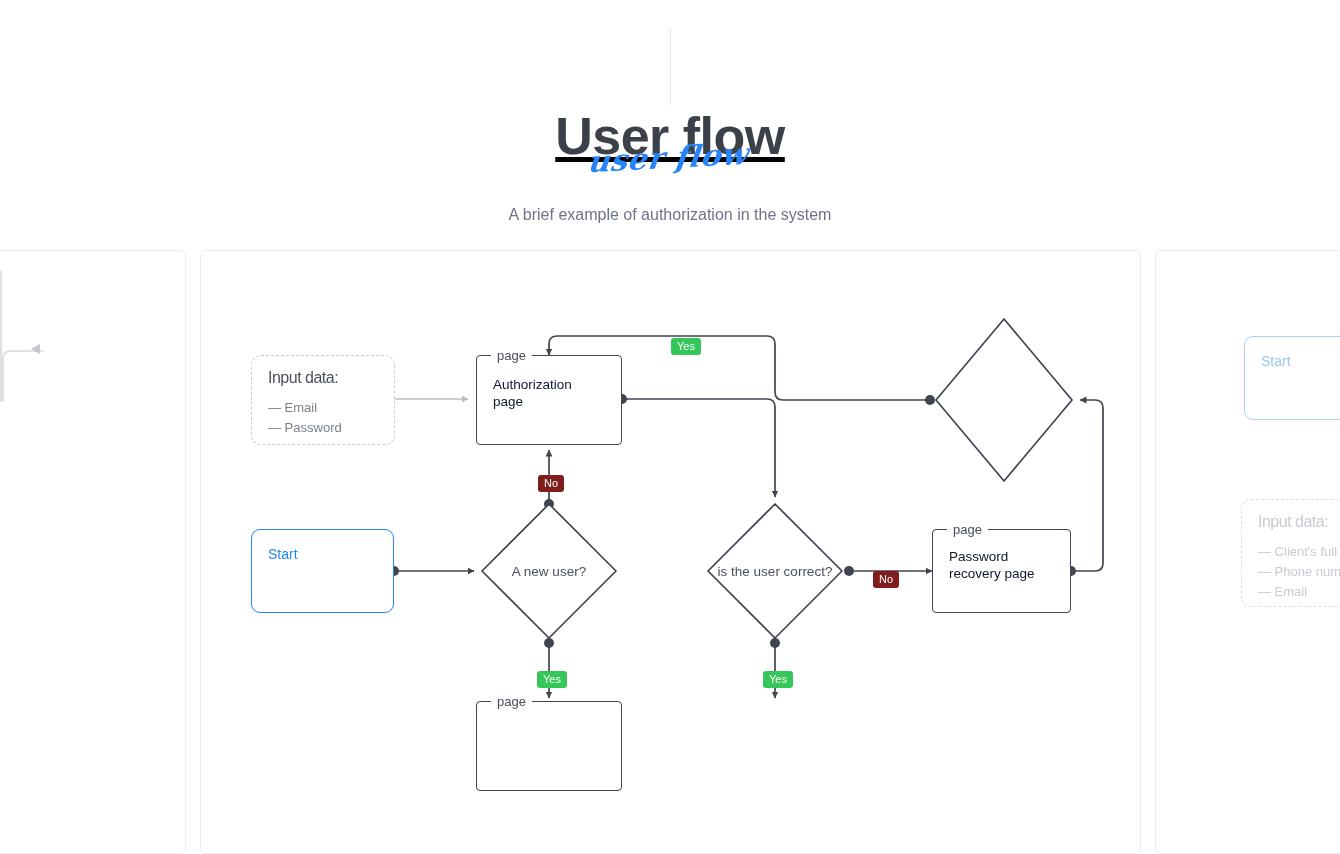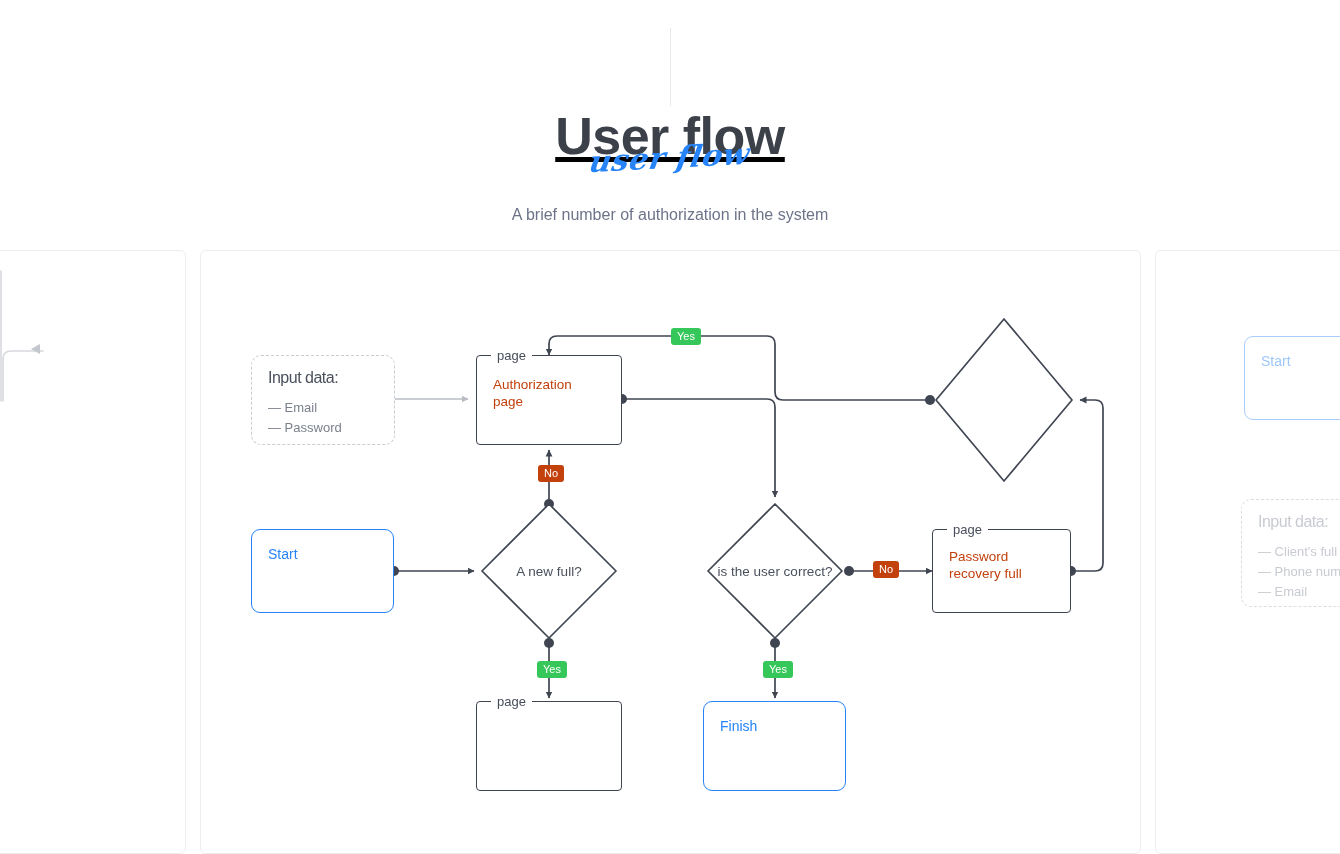--- a/index.html
+++ b/index.html
@@ -48,21 +48,21 @@
   
   .node{position:absolute;box-sizing:border-box;}
   .page-node{
     border:1.6px solid #3f4551;border-radius:4px;background:#fff;
   }
   .page-node .legend{
     position:absolute;left:14px;top:-9px;background:#fff;padding:0 6px;
     font-size:13px;color:#474d5a;line-height:18px;
   }
   .page-node .body{
-    padding:26px 16px 10px 16px;font-size:13.5px;color:#c2410c;line-height:17px;
+    padding:26px 16px 10px 16px;font-size:13.5px;color:#0f172a;line-height:17px;
   }
   .term-node{
     border:1.7px solid #2684f8;border-radius:9px;background:#fff;
   }
   .term-node .label{
     padding:16px 16px;font-size:14px;color:#2684f8;
   }
   .dashed-node{
     border:1.6px dashed #c9ccd2;border-radius:10px;background:#fff;
   }
@@ -74,38 +74,38 @@
   }
   .dashed-inner{padding:18px 18px;}
   .diamond-label{
     position:absolute;left:0;top:0;width:100%;height:100%;
     display:flex;align-items:center;justify-content:center;
     text-align:center;font-size:13.5px;color:#4a505c;line-height:17px;
   }
   
   .badge{
     position:absolute;font-size:11px;color:#fff;font-weight:400;
-    padding:2px 6px 3px 6px;border-radius:3px;line-height:12px;
+    padding:2px 6px 3px 6px;border-radius:3px;line-height:12px;margin-top:10px;
   }
   .badge-yes{background:#35c759;}
-  .badge-no{background:#c2410c;}
+  .badge-no{background:#7f1d1d;}
   
   .ghost{color:#c8cbd1 !important;}
 </style>
 </head>
 <body>
 
 <div class="top-rule"></div>
 
 <div class="header">
   <div class="title-wrap">
     <div class="title">User flow</div>
     <div class="title-script">user flow</div>
   </div>
-  <div class="subtitle">A brief number of authorization in the system</div>
+  <div class="subtitle">A brief example of authorization in the system</div>
 </div>
 
 <div class="panel" id="panel-left">
   <div class="canvas">
     <svg class="wires" width="302" height="602">
       <g fill="none" stroke="#d7d9dd" stroke-width="1.6" stroke-linecap="round">
         <path d="M120 150 L120 108 Q120 100 128 100 L160 100"></path>
         <path d="M118 20 L118 150"></path>
         <path d="M36 150 L36 183 Q36 191 44 191 L44 280"></path>
       </g>
@@ -182,38 +182,35 @@
     <div class="node page-node" style="left:275px;top:104px;width:146px;height:90px;">
       <div class="legend">page</div>
       <div class="body" style="padding-top:20px;">Authorization page</div>
     </div>
 
     <div class="node term-node" style="left:50px;top:278px;width:143px;height:84px;">
       <div class="label">Start</div>
     </div>
 
     <div class="node" style="left:281px;top:253px;width:134px;height:134px;">
-      <div class="diamond-label">A new full?</div>
+      <div class="diamond-label">A new user?</div>
     </div>
 
     <div class="node page-node" style="left:275px;top:450px;width:146px;height:90px;">
       <div class="legend">page</div>
     </div>
 
     <div class="node" style="left:507px;top:253px;width:134px;height:134px;">
       <div class="diamond-label">is the user correct?</div>
     </div>
 
-    <div class="node term-node" style="left:502px;top:450px;width:143px;height:90px;">
-      <div class="label">Finish</div>
-    </div>
 
     <div class="node page-node" style="left:731px;top:278px;width:139px;height:84px;">
       <div class="legend">page</div>
-      <div class="body" style="padding-top:18px;">Password recovery full</div>
+      <div class="body" style="padding-top:18px;">Password recovery page</div>
     </div>
 
 
     <div class="badge badge-no" style="left:337px;top:214px;">No</div>
     <div class="badge badge-yes" style="left:336px;top:410px;">Yes</div>
     <div class="badge badge-yes" style="left:562px;top:410px;">Yes</div>
     <div class="badge badge-no" style="left:672px;top:310px;">No</div>
     <div class="badge badge-yes" style="left:470px;top:77px;">Yes</div>
 
   </div>

